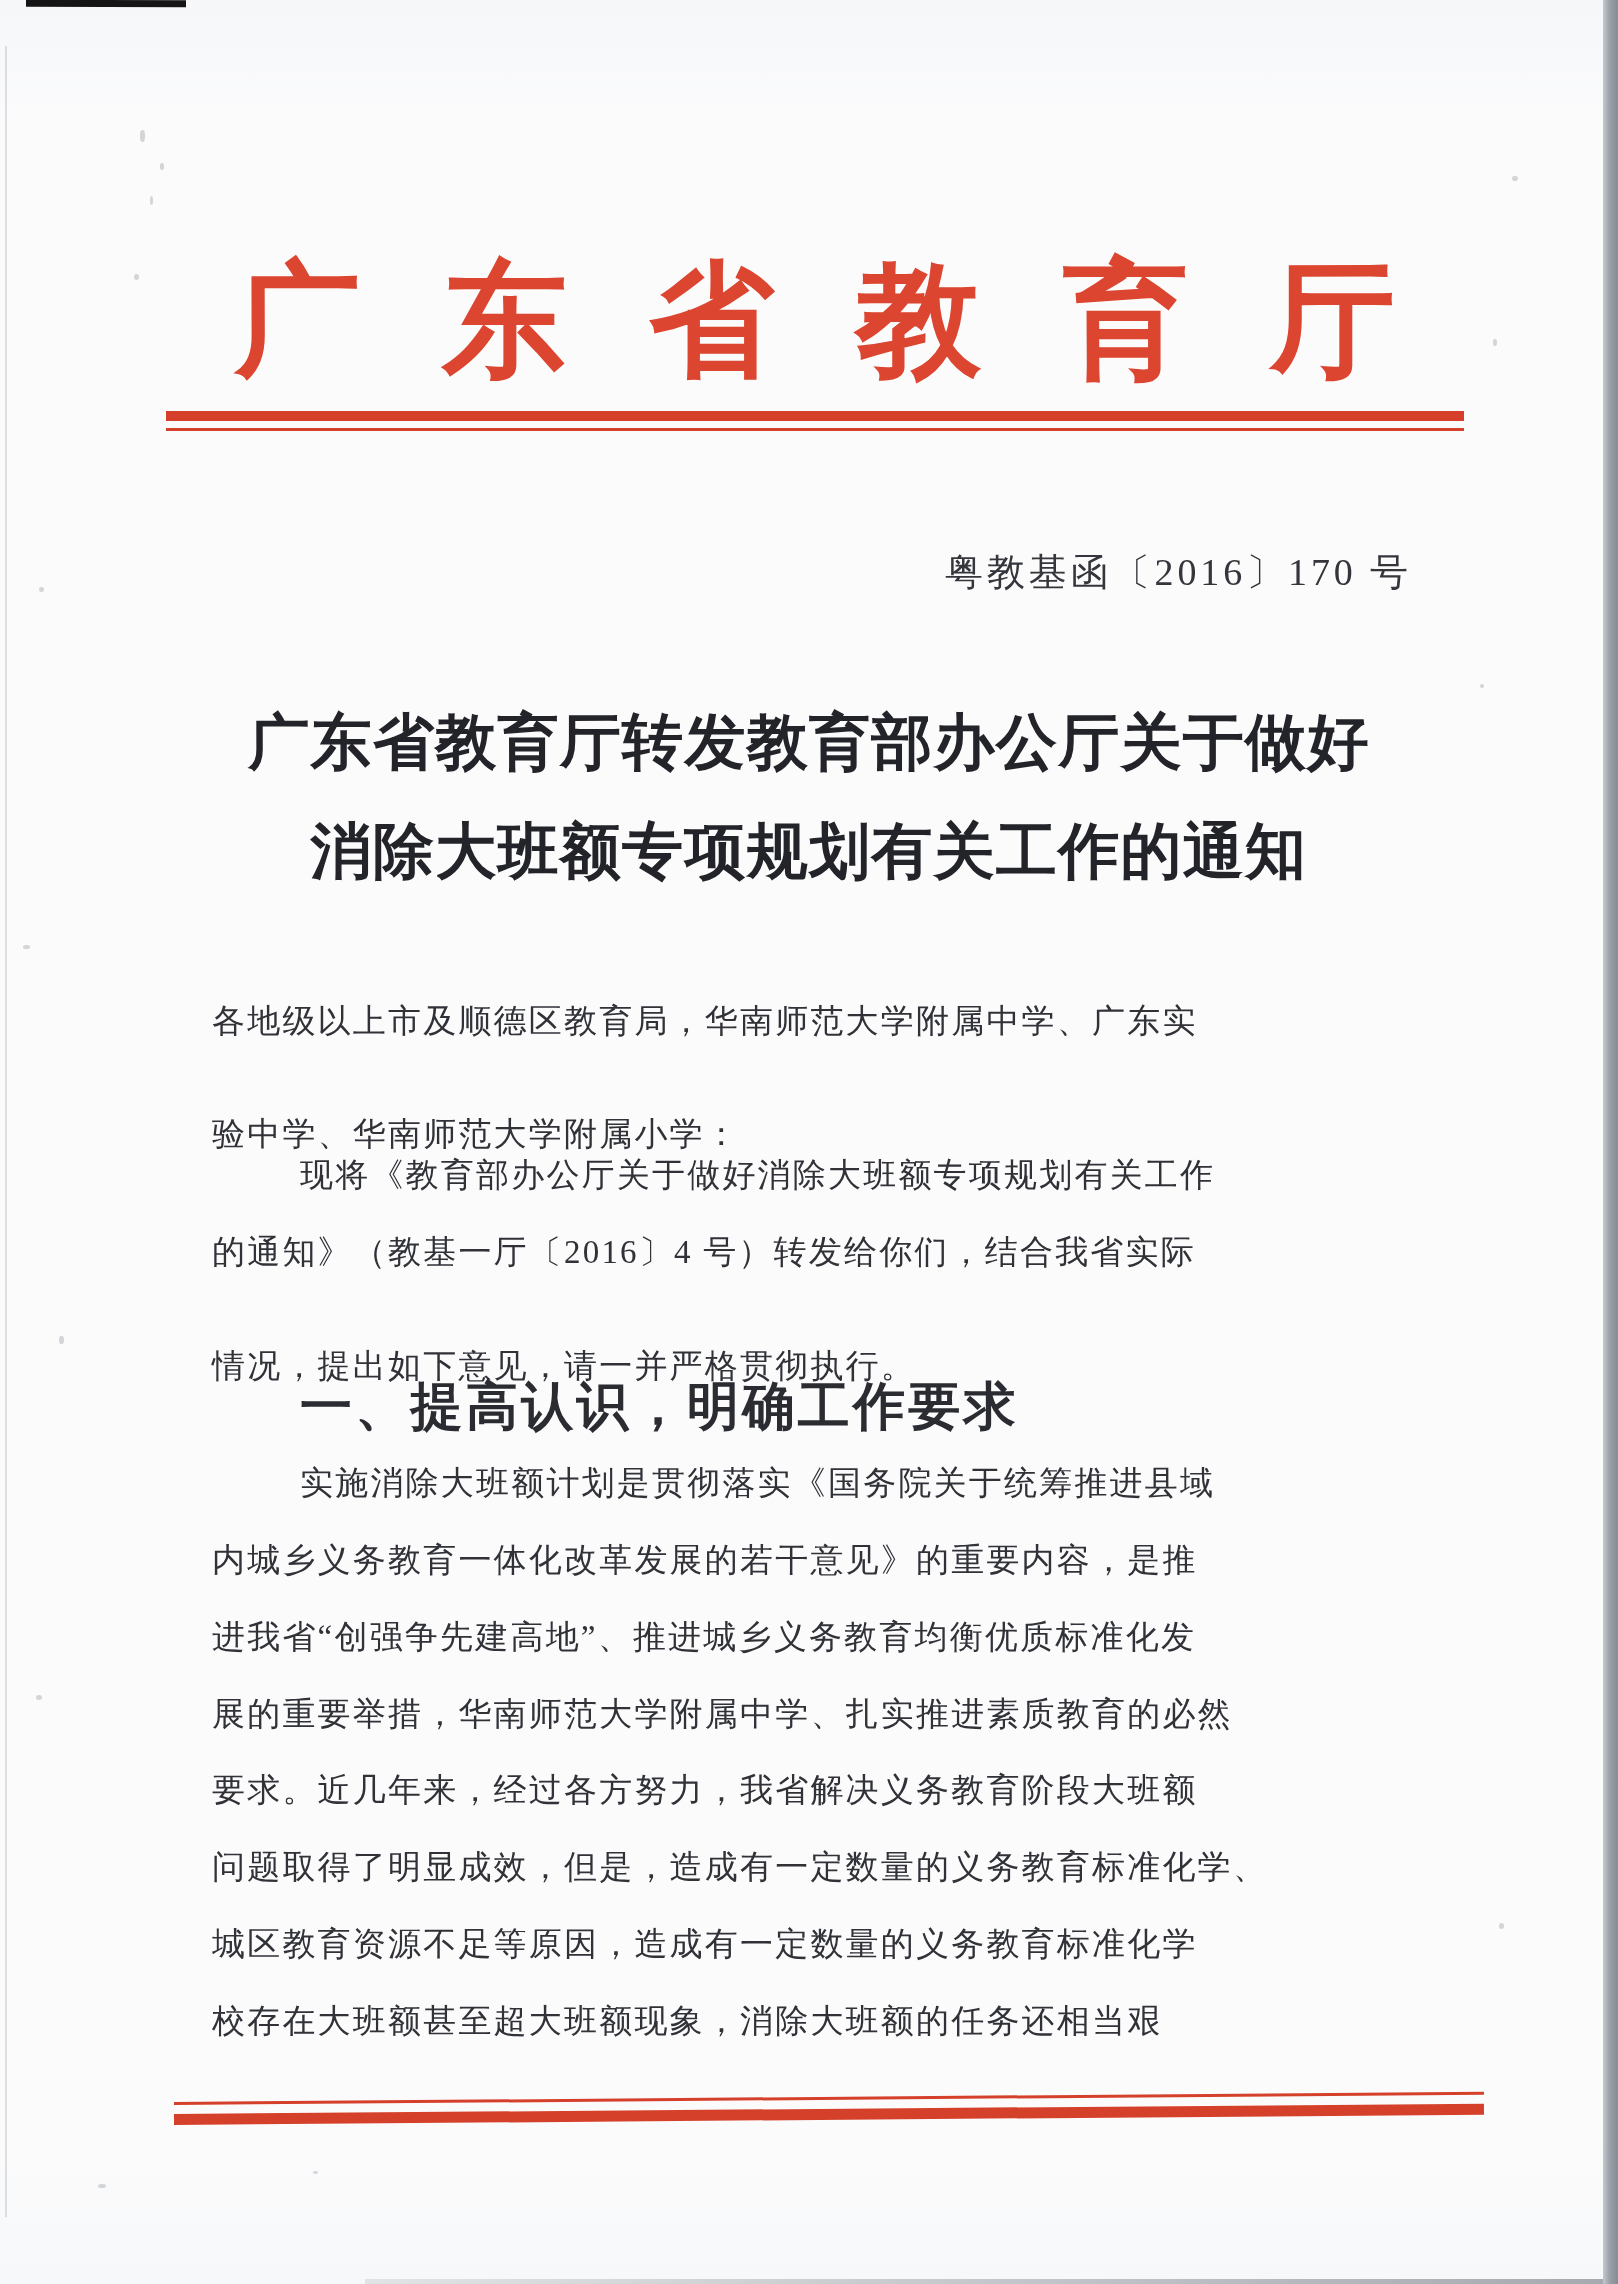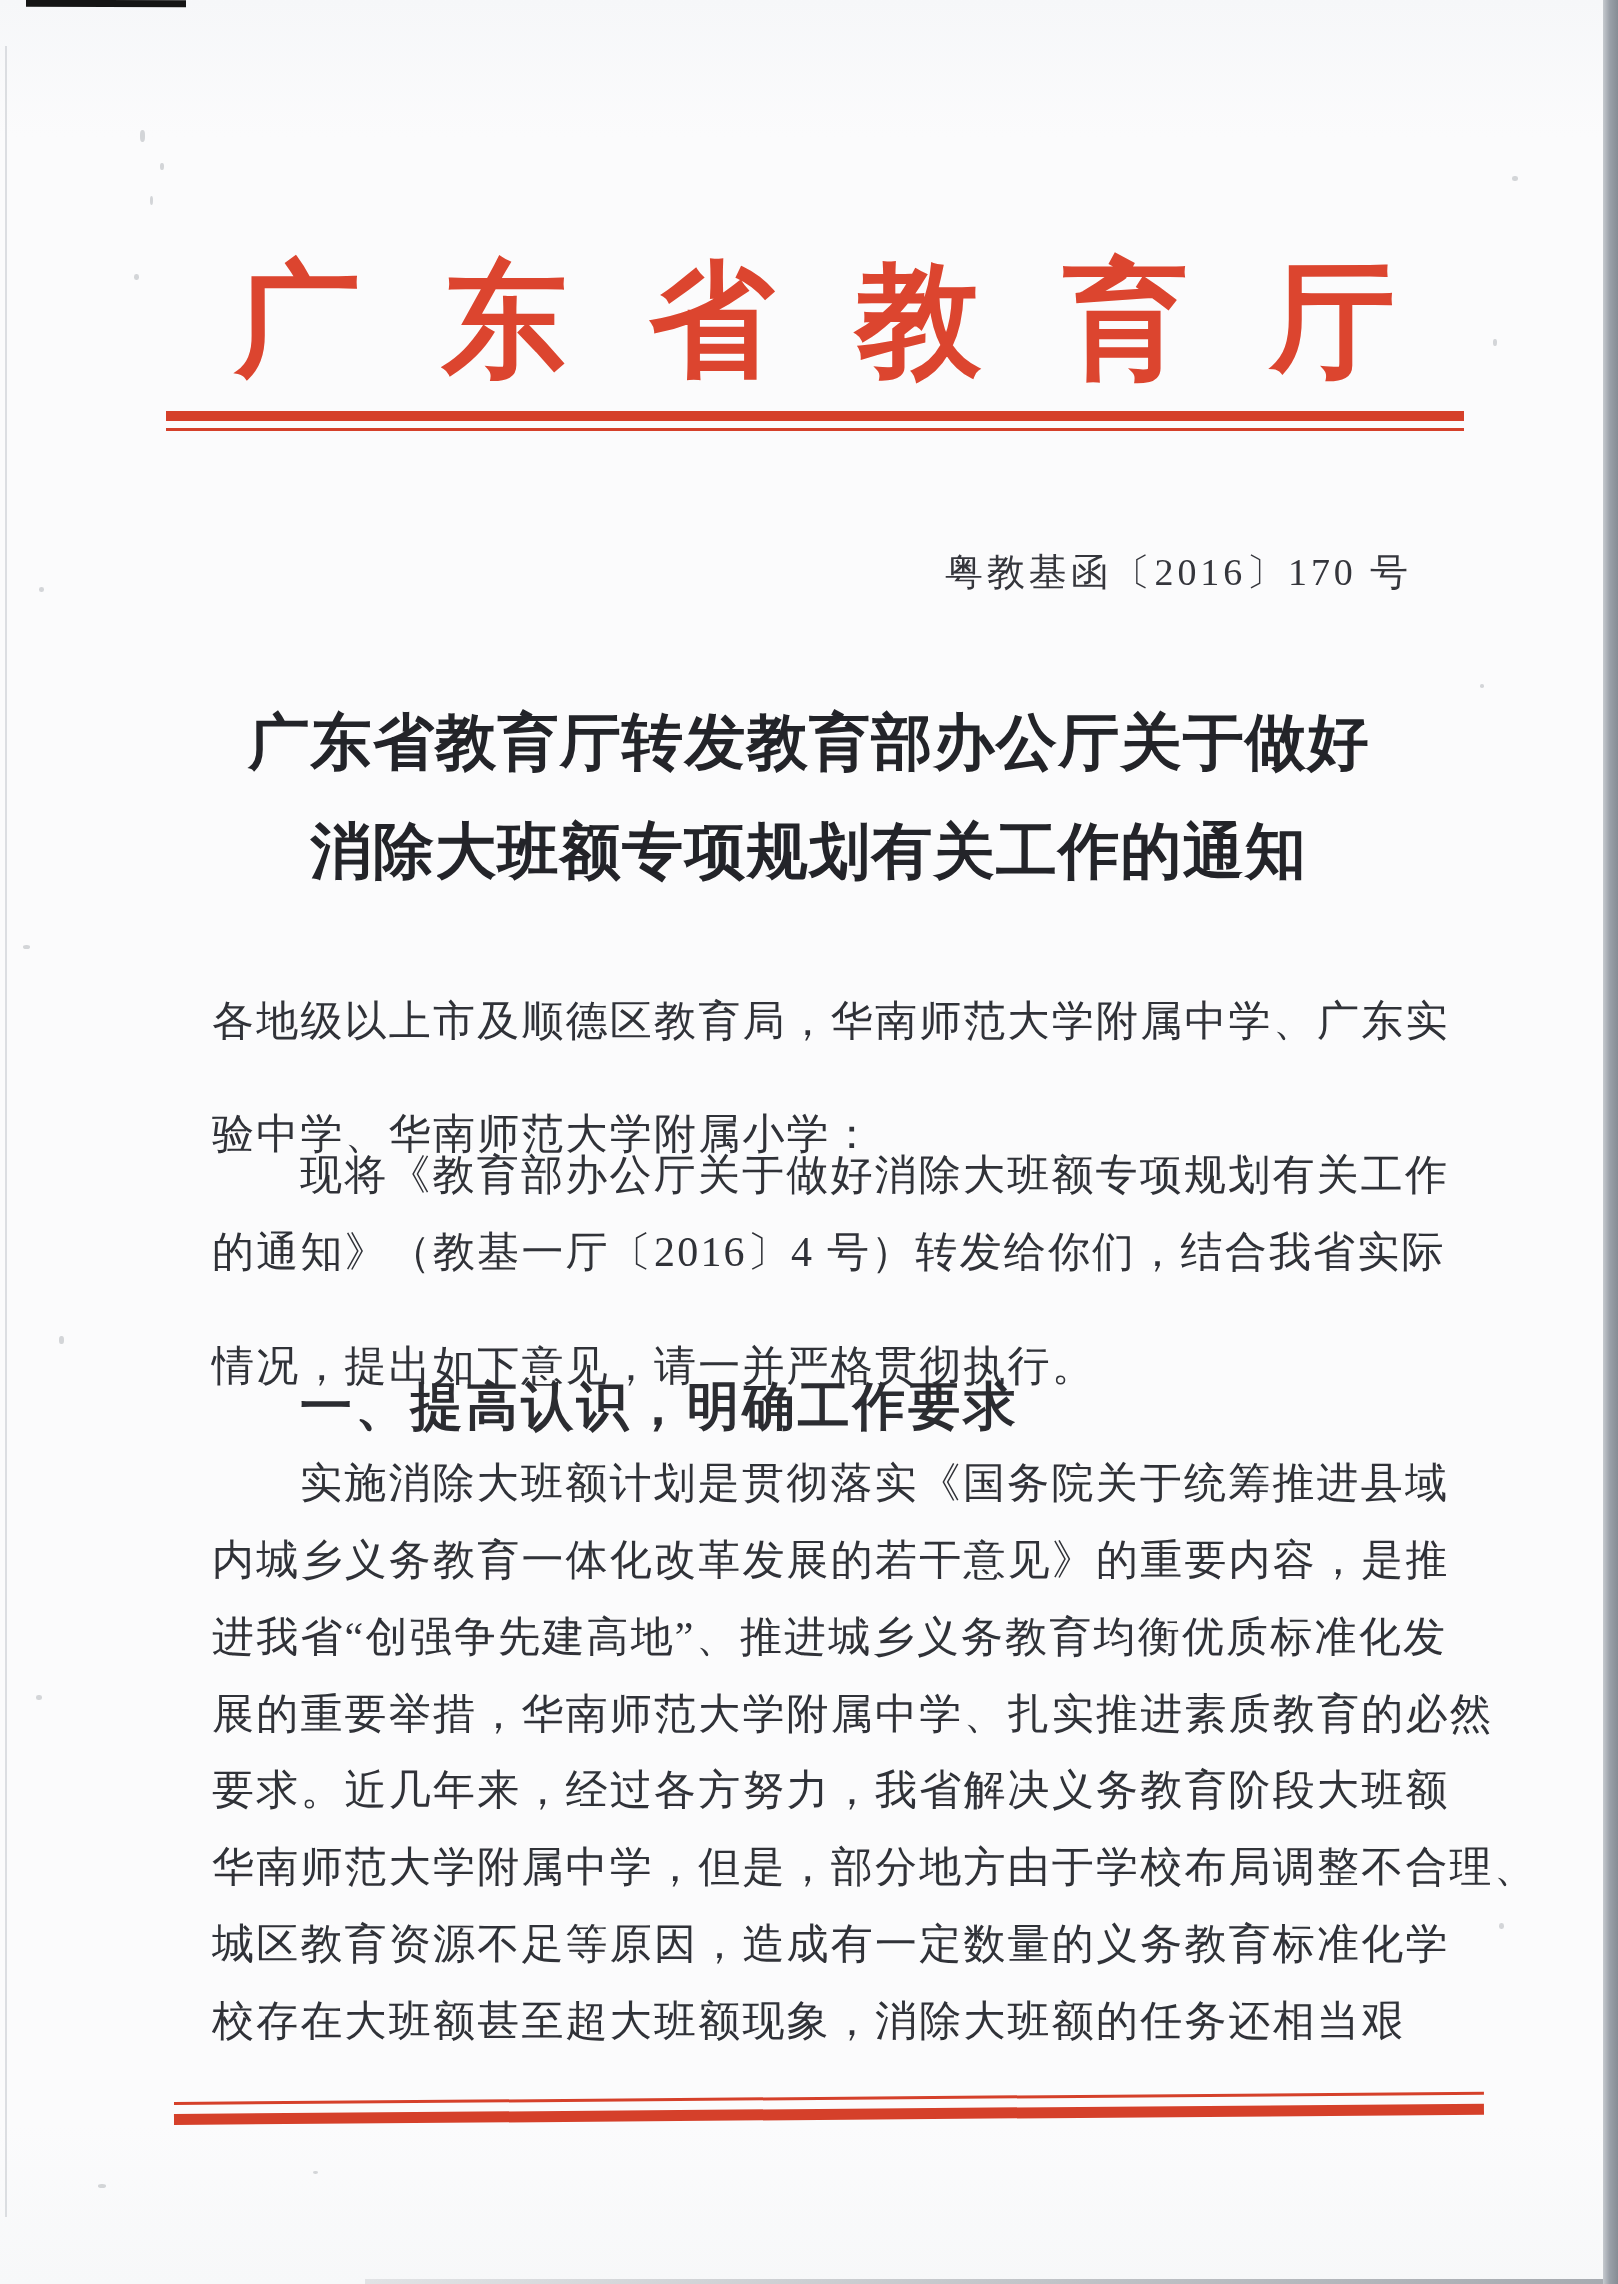--- a/index.html
+++ b/index.html
@@ -33,21 +33,21 @@
     position:absolute;left:0;width:1618px;margin:0;
     text-align:center;font-weight:700;font-size:61px;line-height:65px;
     letter-spacing:1.3px;color:#232429;white-space:nowrap;
     font-family:Liberation Mono, monospace;
   }
   .title-1{top:714px;}
   .title-2{top:823px;}
   
   .body-line{
     position:absolute;left:212px;
-    font-size:42px;line-height:44px;letter-spacing:2.2px;
+    font-size:33px;line-height:44px;letter-spacing:2.2px;
     color:#303238;white-space:nowrap;
   }
   .indent{left:300px;}
   .heading{
     font-family:"Liberation Sans","DejaVu Sans",sans-serif;
     font-weight:700;font-size:52px;letter-spacing:3.3px;color:#2b2c31;
   }
   
   .rule-thin-bottom{left:174px;top:2102px;width:1310px;height:3.3px;transform:rotate(-0.45deg);transform-origin:0 50%;}
   .rule-thick-bottom{left:174px;top:2114px;width:1310px;height:11px;transform:rotate(-0.45deg);transform-origin:0 50%;}
@@ -114,21 +114,21 @@
   <div class="body-line" style="top:1112px;">验中学、华南师范大学附属小学：</div>
   <div class="body-line indent" style="top:1153px;">现将《教育部办公厅关于做好消除大班额专项规划有关工作</div>
   <div class="body-line" style="top:1230px;">的通知》（教基一厅〔2016〕4 号）转发给你们，结合我省实际</div>
   <div class="body-line" style="top:1307px;margin-top:37px;">情况，提出如下意见，请一并严格贯彻执行。</div>
   <div class="body-line heading indent" style="top:1384px;">一、提高认识，明确工作要求</div>
   <div class="body-line indent" style="top:1461px;">实施消除大班额计划是贯彻落实《国务院关于统筹推进县域</div>
   <div class="body-line" style="top:1615px;">进我省“创强争先建高地”、推进城乡义务教育均衡优质标准化发</div>
   <div class="body-line" style="top:1538px;">内城乡义务教育一体化改革发展的若干意见》的重要内容，是推</div>
   <div class="body-line" style="top:1692px;">展的重要举措，华南师范大学附属中学、扎实推进素质教育的必然</div>
   <div class="body-line" style="top:1768px;">要求。近几年来，经过各方努力，我省解决义务教育阶段大班额</div>
-  <div class="body-line" style="top:1845px;">华南师范大学附属中学，但是，部分地方由于学校布局调整不合理、</div>
+  <div class="body-line" style="top:1845px;">问题取得了明显成效，但是，造成有一定数量的义务教育标准化学、</div>
   <div class="body-line" style="top:1922px;">城区教育资源不足等原因，造成有一定数量的义务教育标准化学</div>
   <div class="body-line" style="top:1999px;">校存在大班额甚至超大班额现象，消除大班额的任务还相当艰</div>
 
   <div class="rule rule-thin-bottom"></div>
   <div class="rule rule-thick-bottom"></div>
 
 </div>
 
 
 </body></html>

